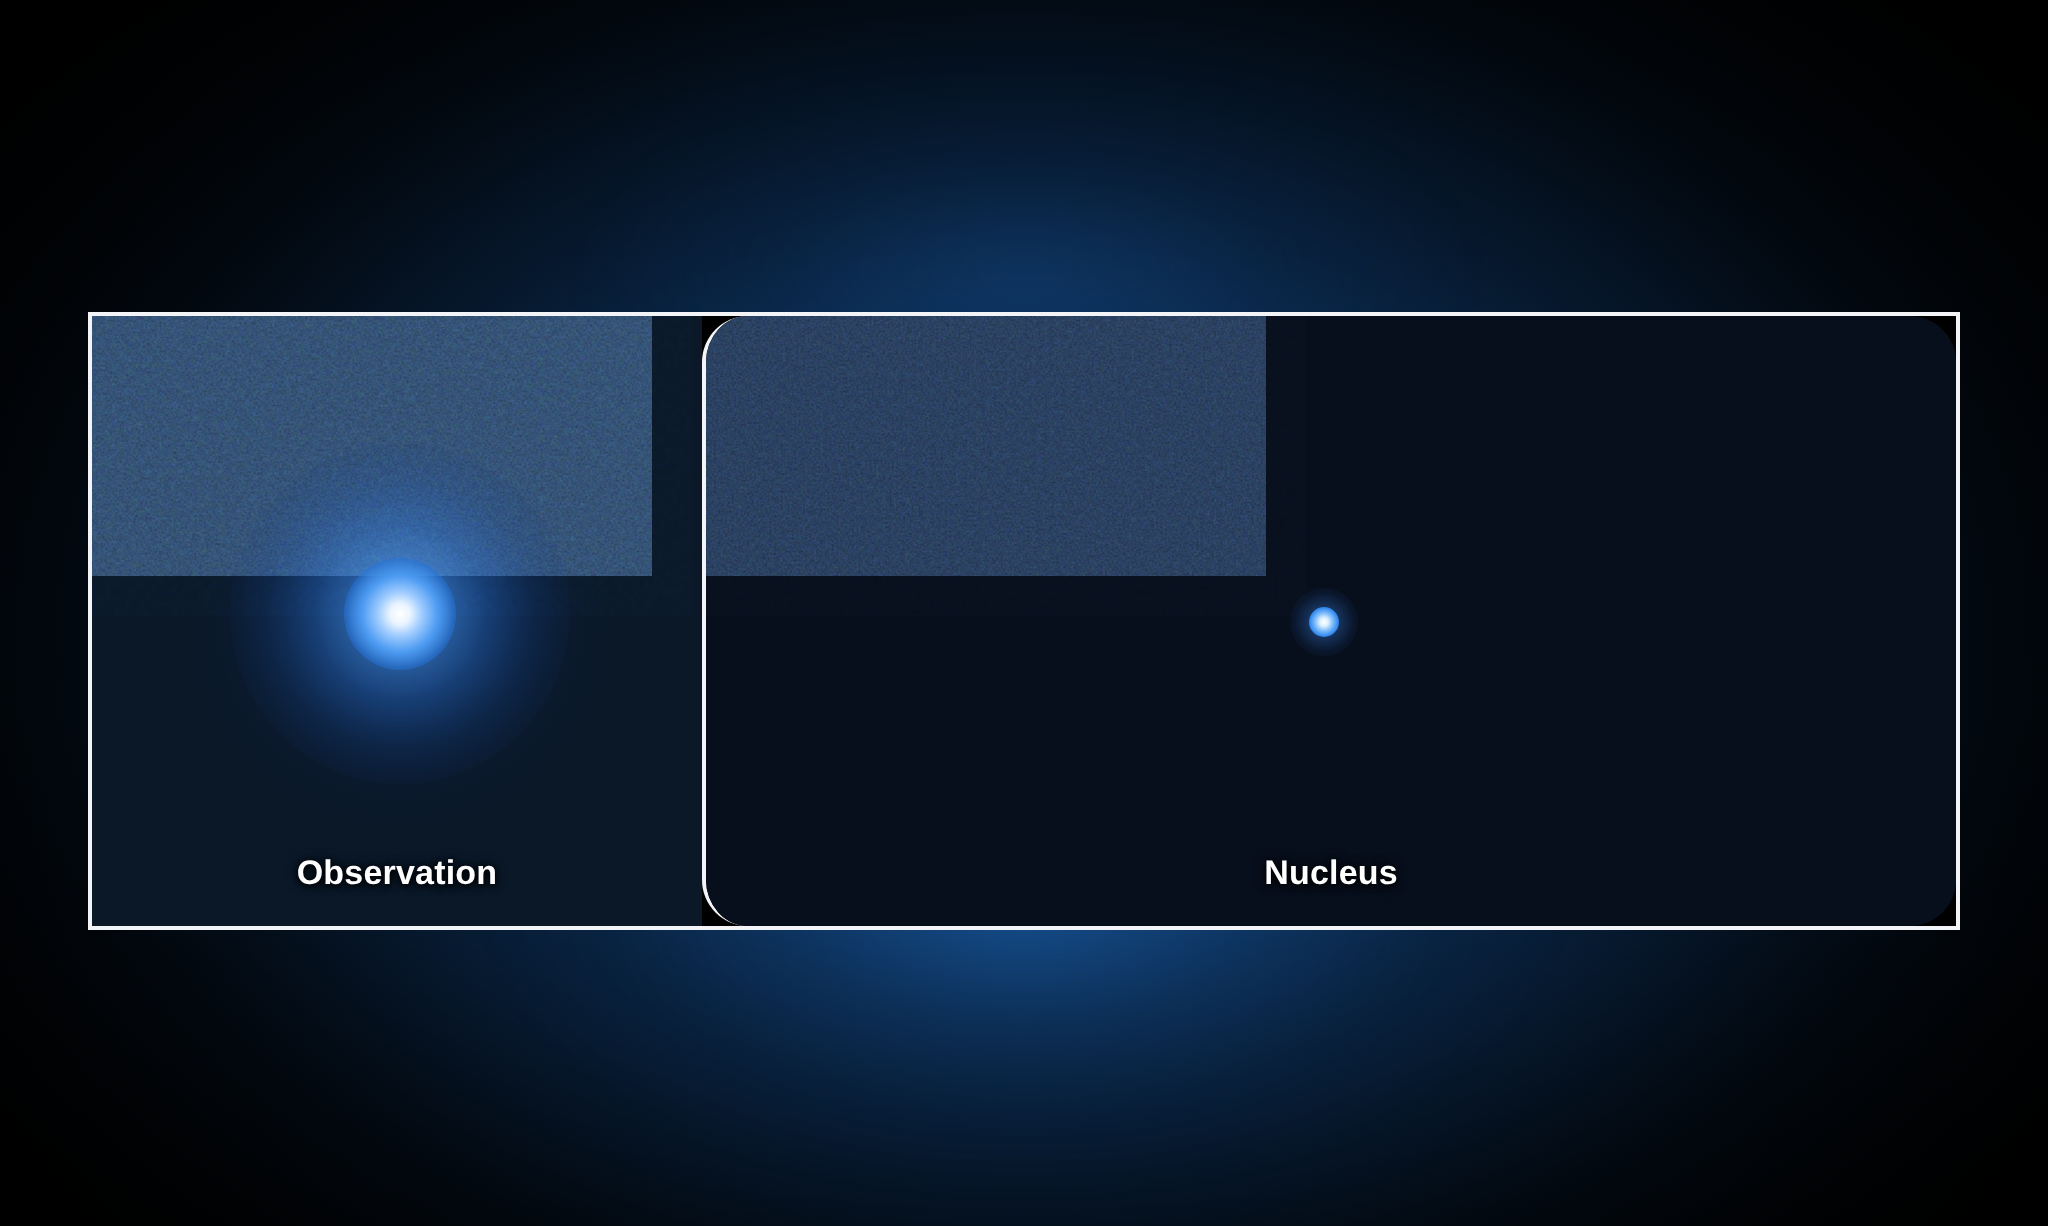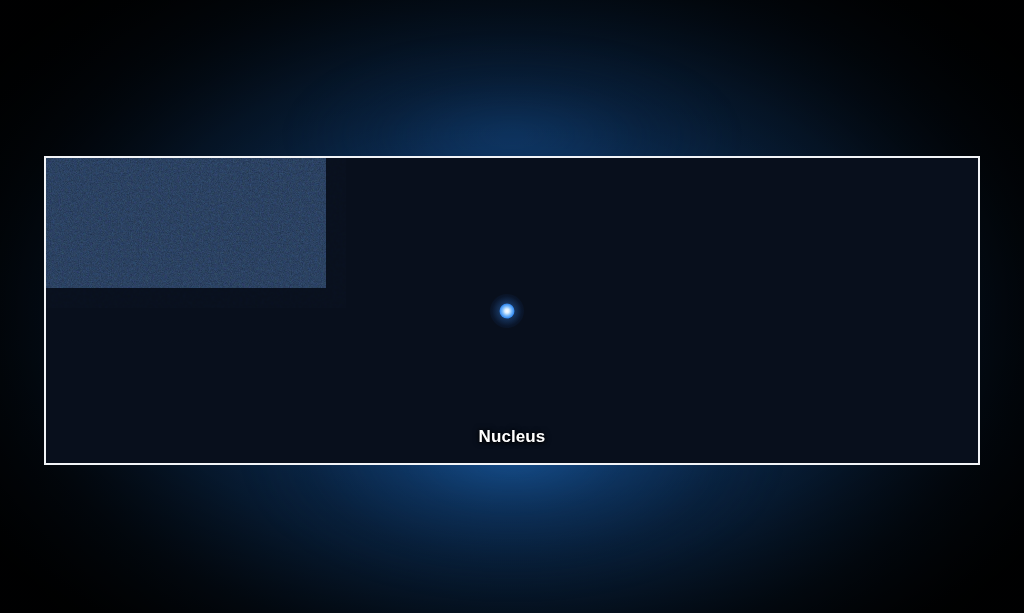--- a/index.html
+++ b/index.html
@@ -93,21 +93,21 @@
     position: relative;
     height: 100%;
     overflow: hidden;
     background: #000;
   }
   .panel + .panel {
     border-left: 2px solid #f2f4f7;
   }
   #panel-observation { flex: 0 0 305px; }
   #panel-coma        { flex: 0 0 306px; }
-  #panel-nucleus     { flex: 1 1 auto; }
+  #panel-nucleus     { flex: 1 1 auto; border-radius: 23px; }
 
   .panel-bg { position: absolute; inset: 0; }
   .panel-noise {
     position: absolute;
     inset: -20px;
     opacity: 0.55;
     mix-blend-mode: screen;
     pointer-events: none;
   }
   .panel-grain {
@@ -241,20 +241,42 @@
 <div id="stage">
 
   <div class="bg-base"></div>
   <div class="bg-glow"></div>
   <div class="bg-glow3"></div>
   <div class="bg-glow2"></div>
   <div class="bg-vignette"></div>
 
   <div id="triptych">
 
+    <div class="panel" id="panel-observation">
+      <div class="obs-field panel-bg"></div>
+      <svg class="panel-noise" xmlns="http://www.w3.org/2000/svg">
+        <filter id="noiseObs">
+          <feTurbulence type="fractalNoise" baseFrequency="0.85" numOctaves="3" seed="7"></feTurbulence>
+          <feColorMatrix type="matrix" values="0.10 0 0 0 0.02
+                    0.20 0 0 0 0.05
+                    0.42 0 0 0 0.11
+                    0    0 0 0 1"></feColorMatrix>
+        </filter>
+        <rect width="100%" height="100%" filter="url(#noiseObs)"></rect>
+      </svg>
+      <svg class="panel-grain" xmlns="http://www.w3.org/2000/svg">
+        <filter id="grainObs">
+          <feTurbulence type="fractalNoise" baseFrequency="0.30" numOctaves="2" seed="19"></feTurbulence>
+        </filter>
+        <rect width="100%" height="100%" filter="url(#grainObs)"></rect>
+      </svg>
+      <div class="core core-halo-obs" style="left:50.5%; top:49%;"></div>
+      <div class="core core-inner-obs" style="left:50.5%; top:49%;"></div>
+      <div class="panel-label">Observation</div>
+    </div>
 
 
     <div class="panel" id="panel-nucleus">
       <div class="nuc-field panel-bg"></div>
       <svg class="panel-noise" xmlns="http://www.w3.org/2000/svg">
         <filter id="noiseNuc">
           <feTurbulence type="fractalNoise" baseFrequency="0.90" numOctaves="3" seed="31"></feTurbulence>
           <feColorMatrix type="matrix" values="0.07 0 0 0 0.01
                     0.14 0 0 0 0.03
                     0.30 0 0 0 0.07

